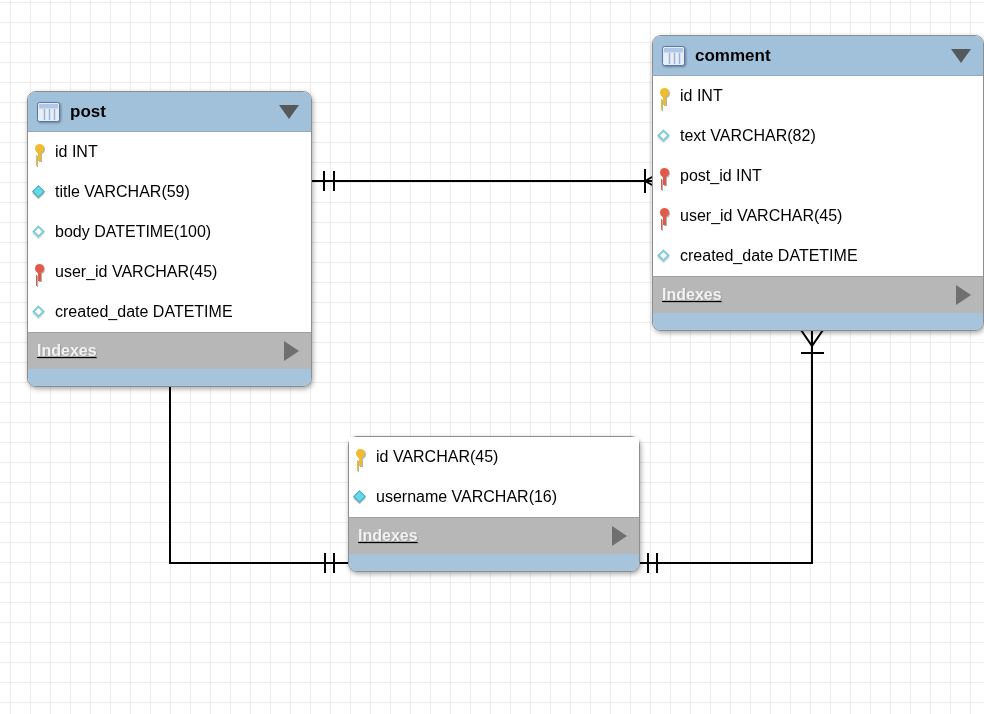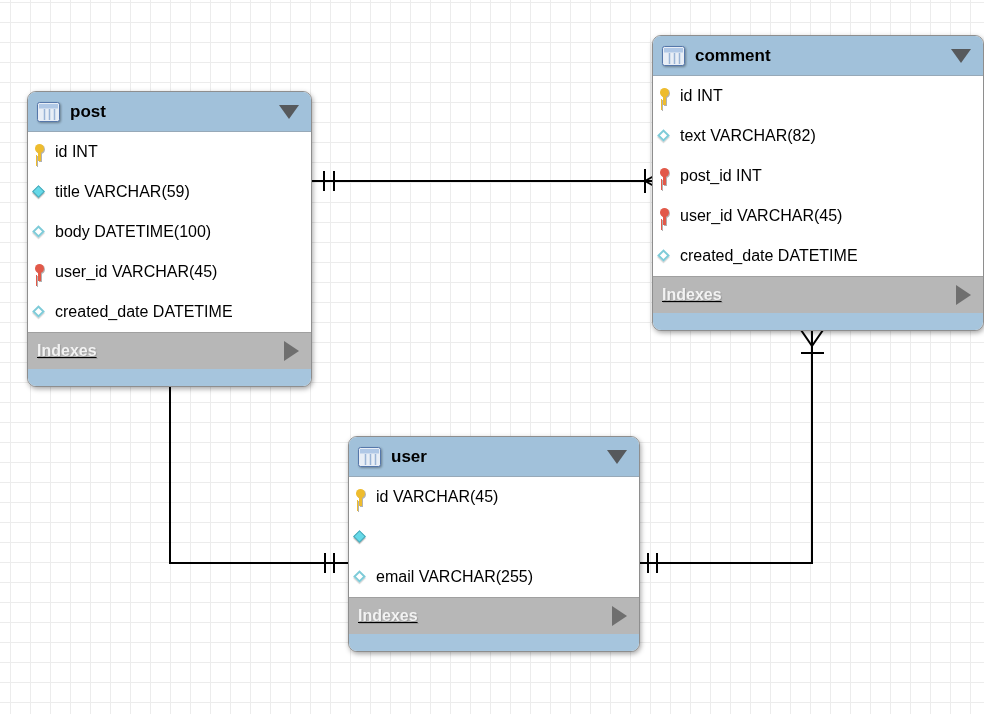--- a/index.html
+++ b/index.html
@@ -213,44 +213,28 @@
       </div>
     </div>
     <div class="tbl-indexes">
       <span class="label">Indexes</span>
       <span class="expand-arrow"></span>
     </div>
     <div class="tbl-footstrip"></div>
   </div>
 
   <div class="tbl" id="tbl-user">
-    <div class="tbl-header">
-      <span class="tbl-grid-icon">
-        <svg width="23" height="20" viewBox="0 0 23 20">
-          <rect x="0.5" y="0.5" width="22" height="19" rx="2" fill="#e8eef6" stroke="#5577aa"></rect>
-          <rect x="2" y="2" width="19" height="4.5" fill="#b0c8e6"></rect>
-          <line x1="7.5" y1="7" x2="7.5" y2="18" stroke="#9ab4d6" stroke-width="1.5"></line>
-          <line x1="12.5" y1="7" x2="12.5" y2="18" stroke="#9ab4d6" stroke-width="1.5"></line>
-          <line x1="17.5" y1="7" x2="17.5" y2="18" stroke="#9ab4d6" stroke-width="1.5"></line>
-        </svg>
-      </span>
-      <span class="tbl-title">user</span>
-      <span class="collapse-arrow"></span>
-    </div>
     <div class="tbl-body">
       <div class="tbl-row">
         <span class="col-icon" data-icon="key-primary"></span>
         <span>id VARCHAR(45)</span>
       </div>
       <div class="tbl-row">
         <span class="col-icon" data-icon="diamond-filled"></span>
-      </div>
-      <div class="tbl-row">
-        <span class="col-icon" data-icon="diamond-open"></span>
-        <span>email VARCHAR(255)</span>
+        <span>username VARCHAR(16)</span>
       </div>
     </div>
     <div class="tbl-indexes">
       <span class="label">Indexes</span>
       <span class="expand-arrow"></span>
     </div>
     <div class="tbl-footstrip"></div>
   </div>
 
 </div>

